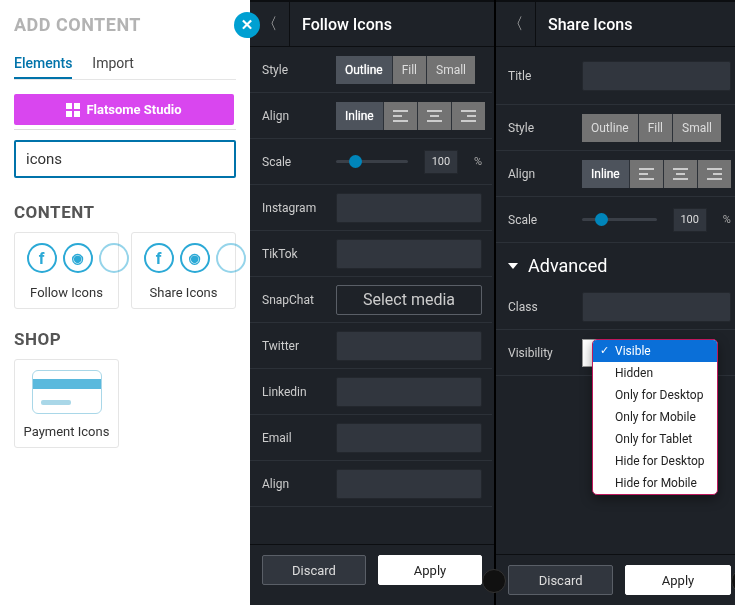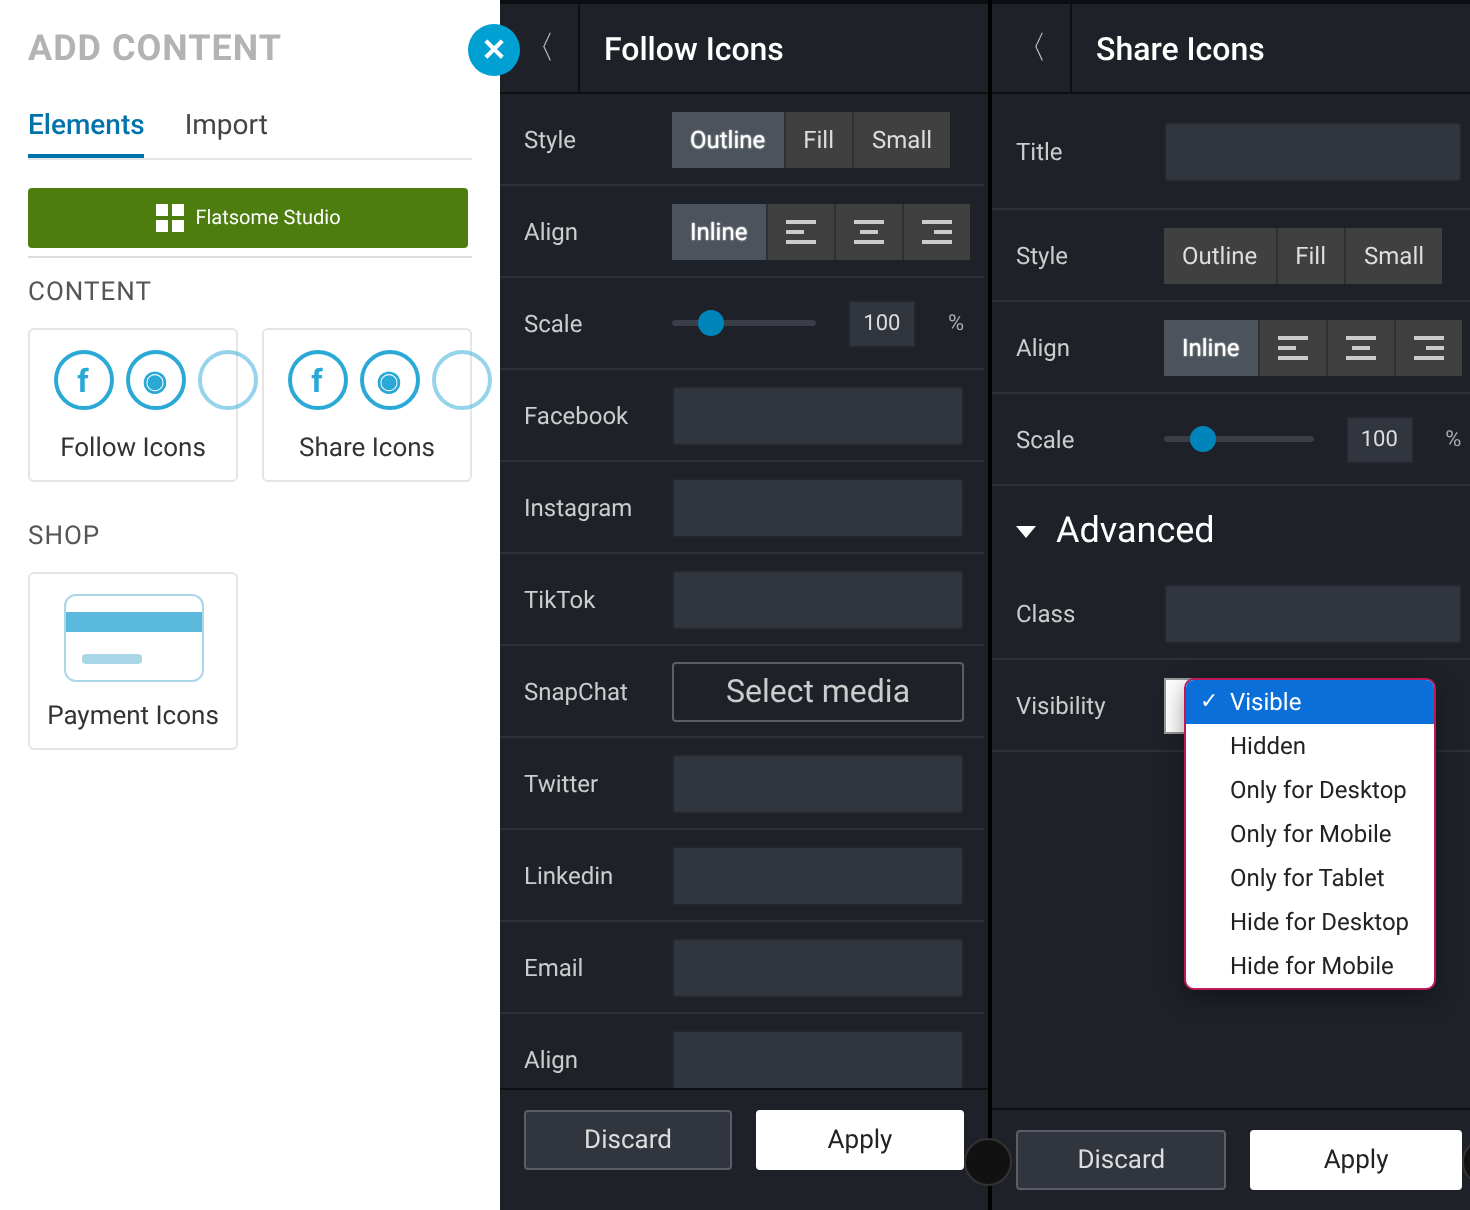--- a/index.html
+++ b/index.html
@@ -5,27 +5,27 @@
   * { box-sizing: border-box; margin: 0; padding: 0; font-family: -apple-system, BlinkMacSystemFont, "Segoe UI", Roboto, sans-serif; }
   body { width: 735px; height: 605px; overflow: hidden; display: flex; background: #fff; }
 
   
   .left { width: 252px; background: #fff; padding: 14px 14px 10px 14px; position: relative; }
   .left-title { color: #b3b3b3; font-size: 18px; font-weight: 700; letter-spacing: 0.5px; margin-bottom: 14px; }
   .close-btn { position: absolute; top: 12px; right: -10px; width: 26px; height: 26px; border-radius: 50%; background: #00a0d2; color: #fff; display:flex; align-items:center; justify-content:center; font-size:15px; font-weight:700; cursor:pointer; z-index: 20; }
   .tabs { display:flex; border-bottom:1px solid #e5e5e5; margin-bottom: 14px; }
   .tab { padding: 6px 0; margin-right: 20px; font-size: 14px; color: #444; cursor:pointer; }
   .tab.active { color: #0073aa; border-bottom: 2px solid #0073aa; font-weight:500; }
-  .studio-btn { width: 220px; background:#4d7c0f; color:#fff; border:none; padding:8px 0; font-size:10px; font-weight:400; display:flex; align-items:center; justify-content:center; cursor:pointer; border-radius:2px; margin-bottom:4px; }
+  .studio-btn { width: 220px; background:#d946ef; color:#fff; border:none; padding:8px 0; font-size:13px; font-weight:700; display:flex; align-items:center; justify-content:center; cursor:pointer; border-radius:2px; margin-bottom:4px; }
   .grid-icon { display:inline-block; width:14px; height:14px; margin-right:6px; position:relative; }
   .grid-icon::before, .grid-icon::after { content:''; position:absolute; background:#fff; }
   .grid-icon::before { width:6px; height:6px; top:0; left:0; box-shadow: 8px 0 0 #fff, 0 8px 0 #fff, 8px 8px 0 #fff; }
   .hr-thin { height:1px; background:#ddd; margin-top:4px; margin-bottom: 10px; }
   .search { width: 100%; padding: 8px 10px; border: 2px solid #0073aa; font-size: 15px; color:#333; outline:none; border-radius:2px; margin-bottom: 24px; }
-  .section-label { color: #555; font-size: 13px; font-weight: 400; letter-spacing: 0.5px; margin-bottom: 10px; }
+  .section-label { color: #555; font-size: 17px; font-weight: 700; letter-spacing: 0.5px; margin-bottom: 10px; }
   .card-row { display:flex; gap:12px; margin-bottom: 20px; }
   .card { width: 105px; border:1px solid #e5e5e5; border-radius:3px; padding: 10px 4px 8px 4px; text-align:center; cursor:pointer; }
   .icon-row { display:flex; justify-content:center; gap:6px; margin-bottom: 12px; }
   .i-circ { width: 30px; height: 30px; border: 2px solid #2ba9d6; border-radius:50%; display:flex; align-items:center; justify-content:center; color:#2ba9d6; font-weight:700; }
   .card-label { font-size: 13px; color: #333; }
   .pay-card { width: 70px; height: 44px; margin: 4px auto 10px auto; border-radius:6px; border:1px solid #a9d7e8; background:#fff; position:relative; }
   .pay-card::before { content:''; position:absolute; top:8px; left:0; right:0; height:10px; background:#5ab9dd; }
   .pay-card::after { content:''; position:absolute; bottom:8px; left:8px; width:30px; height:5px; background:#a9d7e8; border-radius:2px; }
 
   
@@ -33,21 +33,21 @@
   .dark-hdr { display:flex; align-items:center; height:46px; border-bottom:1px solid #0c0e11; border-top:1px solid #0c0e11; }
   .back { width:40px; height:46px; display:flex; align-items:center; justify-content:center; cursor:pointer; border-right:1px solid #0c0e11; color:#bbb; }
   .hdr-title { color:#fff; font-size:16px; font-weight:500; padding-left:12px; }
   .thin-line { height:1px; background:#0c0e11; }
   .scroll-area { flex:1; overflow-y:auto; padding-right:2px; }
   .scroll-area::-webkit-scrollbar { width:6px; }
   .scroll-area::-webkit-scrollbar-thumb { background:#4a4e55; border-radius:3px; }
   .row { display:flex; align-items:center; min-height:46px; border-bottom:1px solid #2c3138; padding: 0 10px 0 12px; }
   .row-label { width:74px; font-size:12px; color:#ccc; flex-shrink:0; }
   .btn-seg { display:flex; }
-  .seg-btn { height:28px; padding: 0 9px; background:#404040; color:#ddd; font-size:12px; display:flex; align-items:center; justify-content:center; border-right:1px solid #2c3138; cursor:pointer; }
+  .seg-btn { height:28px; padding: 0 9px; background:#737373; color:#ddd; font-size:12px; display:flex; align-items:center; justify-content:center; border-right:1px solid #2c3138; cursor:pointer; }
   .seg-btn:last-child { border-right:none; }
   .seg-btn.active { background:#4d535c; color:#fff; text-shadow:0 0 1px #fff; }
   .input-dark { flex:1; height:30px; background:#31363e; border:1px solid #23272d; border-radius:2px; }
   .input-dark.narrow { margin-left: 0px; }
   .media-btn { flex:1; height:30px; border:1px solid #5a5f67; background:transparent; color:#ccc; font-size:16px; border-radius:2px; cursor:pointer; }
   .slider { flex:1; display:flex; align-items:center; gap:16px; }
   .track { flex:1; height:3px; background:#3a3f47; position:relative; border-radius:2px; }
   .thumb { position:absolute; top:-5px; width:13px; height:13px; background:#0085ba; border-radius:50%; }
   .pct-box { width:34px; height:24px; background:#31363e; border:1px solid #23272d; font-size:11px; color:#ddd; display:flex; align-items:center; justify-content:center; }
   .pct-sym { font-size:11px; color:#aaa; }
@@ -90,20 +90,21 @@
     </div>
   <div class="tabs">
     <div class="tab active">Elements</div>
     <div class="tab">Import</div>
   </div>
   <button class="studio-btn">
     <span class="grid-icon"></span>
     <span>Flatsome Studio</span>
   </button>
   <div class="hr-thin"></div>
+  <input class="search" value="icons" style="">
 
   <div class="section-label">CONTENT</div>
   <div class="card-row">
     <div class="card">
       <div class="icon-row">
         <div class="i-circ">f</div>
         <div class="i-circ" style="font-size:14px">◉</div>
         <div class="i-circ" style="margin-right:-22px; opacity:0.5"></div>
       </div>
       <div class="card-label">Follow Icons</div>
@@ -174,24 +175,20 @@
     <div class="row">
       <div class="row-label">Scale</div>
       <div class="slider">
         <div class="track">
             <div class="thumb" style="left:18%"></div>
           </div>
         <div class="pct-box">100</div>
         <div class="pct-sym">%</div>
       </div>
     </div>
-    <div class="row">
-        <div class="row-label">Facebook</div>
-        <div class="input-dark narrow"></div>
-      </div>
     <div class="row">
         <div class="row-label">Instagram</div>
         <div class="input-dark narrow"></div>
       </div>
     <div class="row">
         <div class="row-label">TikTok</div>
         <div class="input-dark narrow"></div>
       </div>
     <div class="row">
         <div class="row-label">SnapChat</div>

